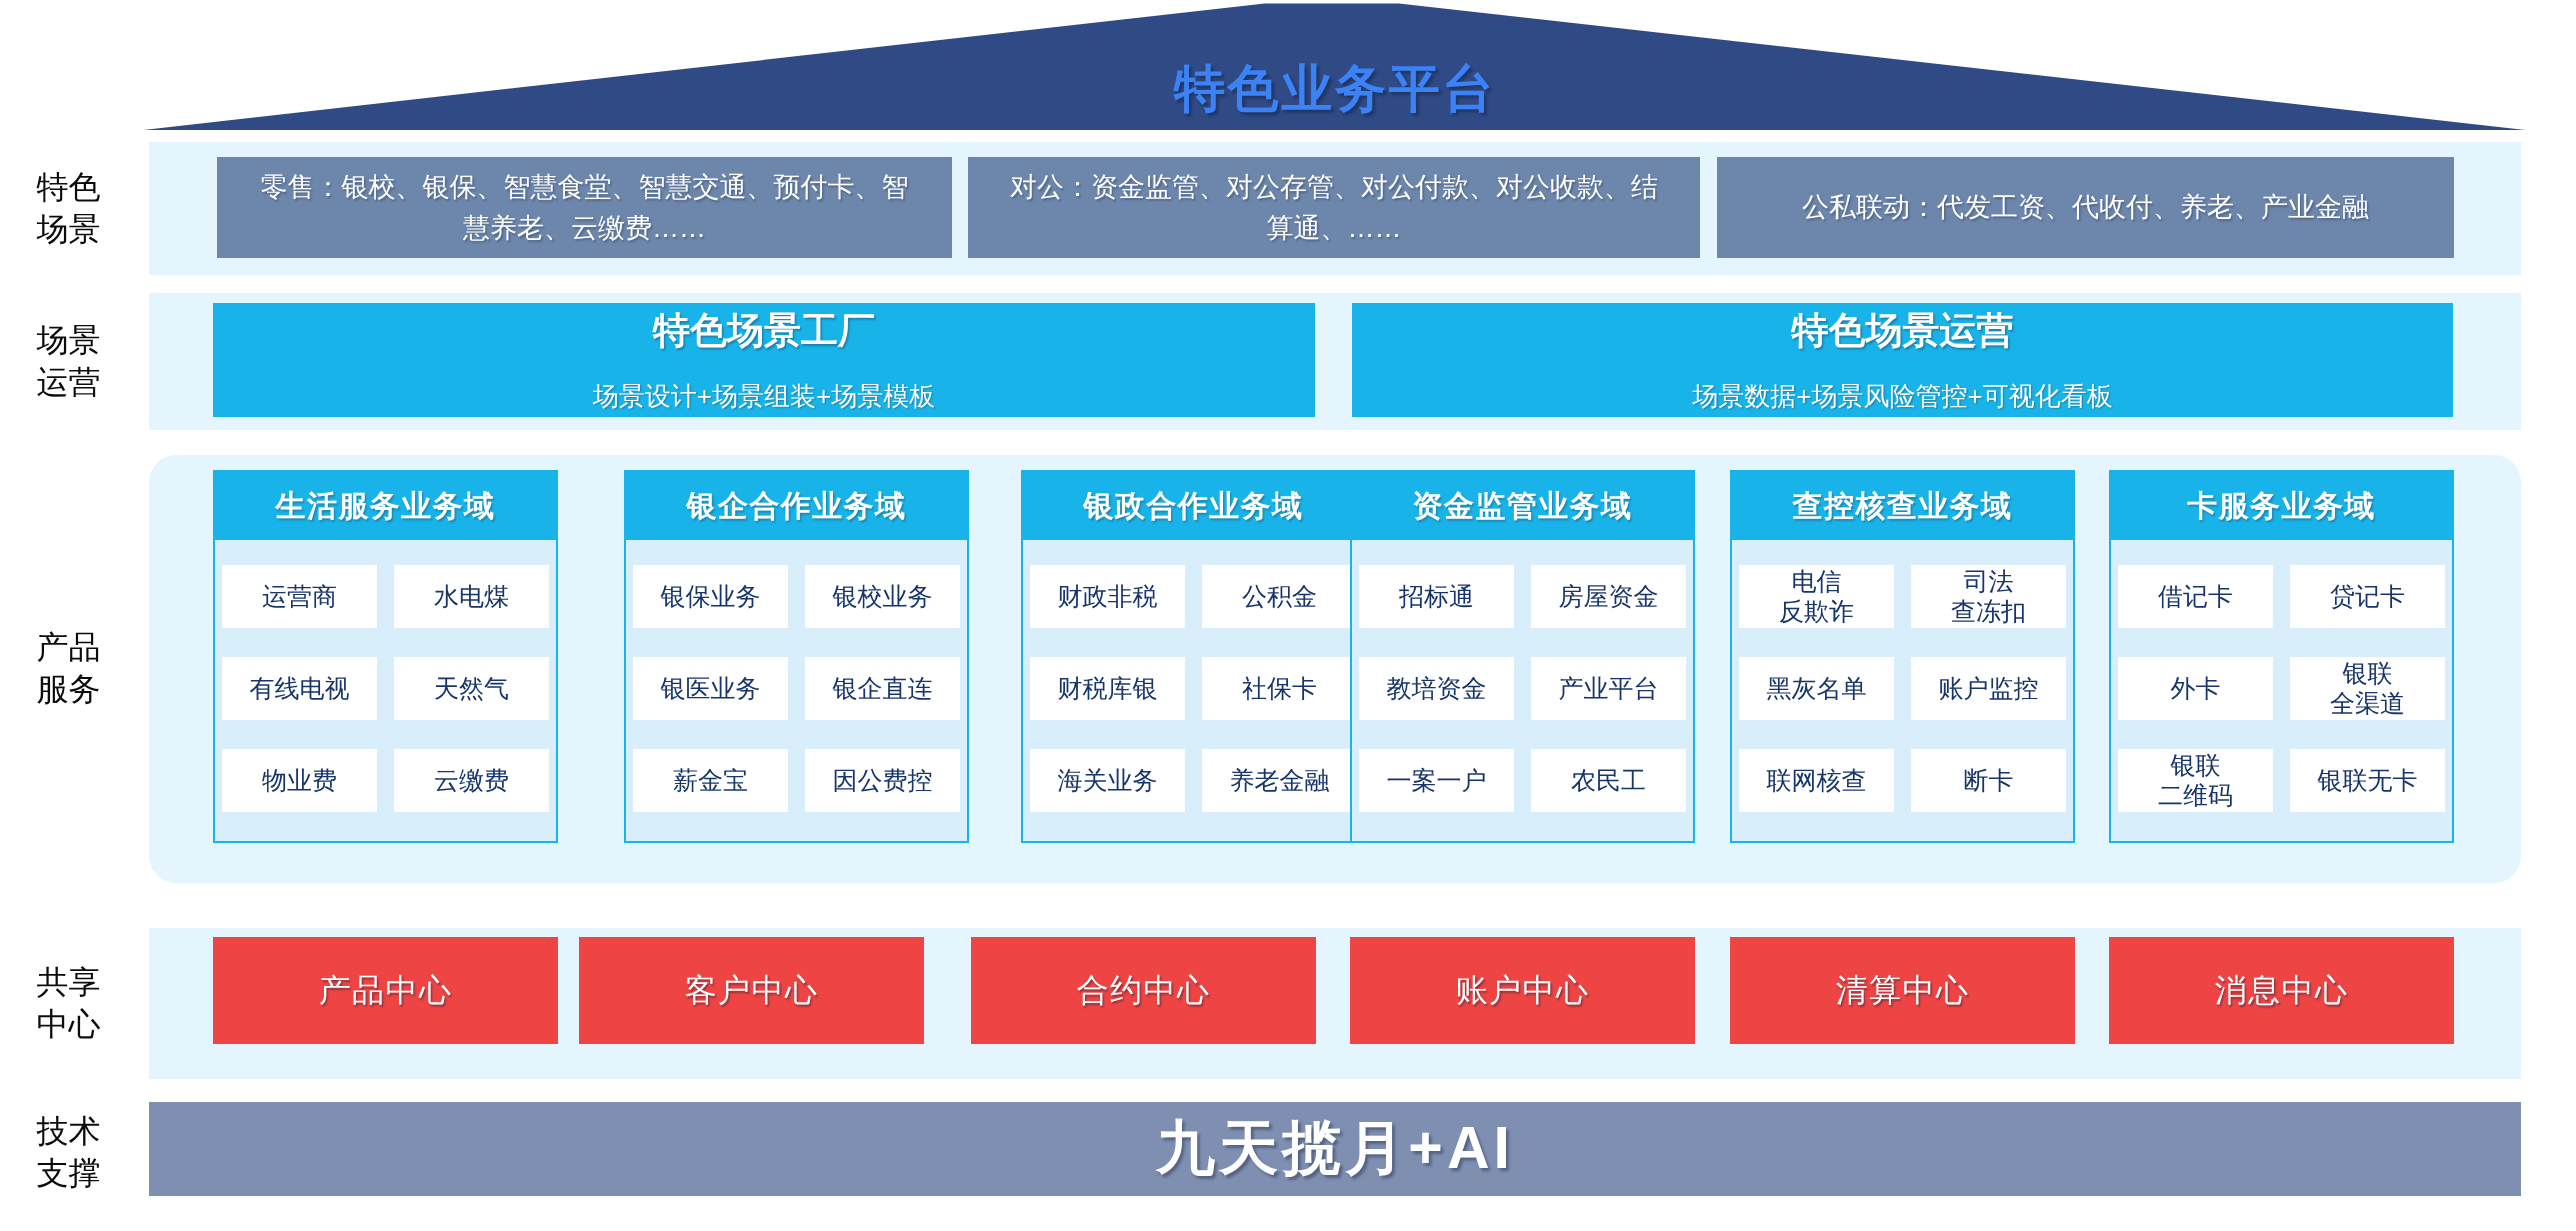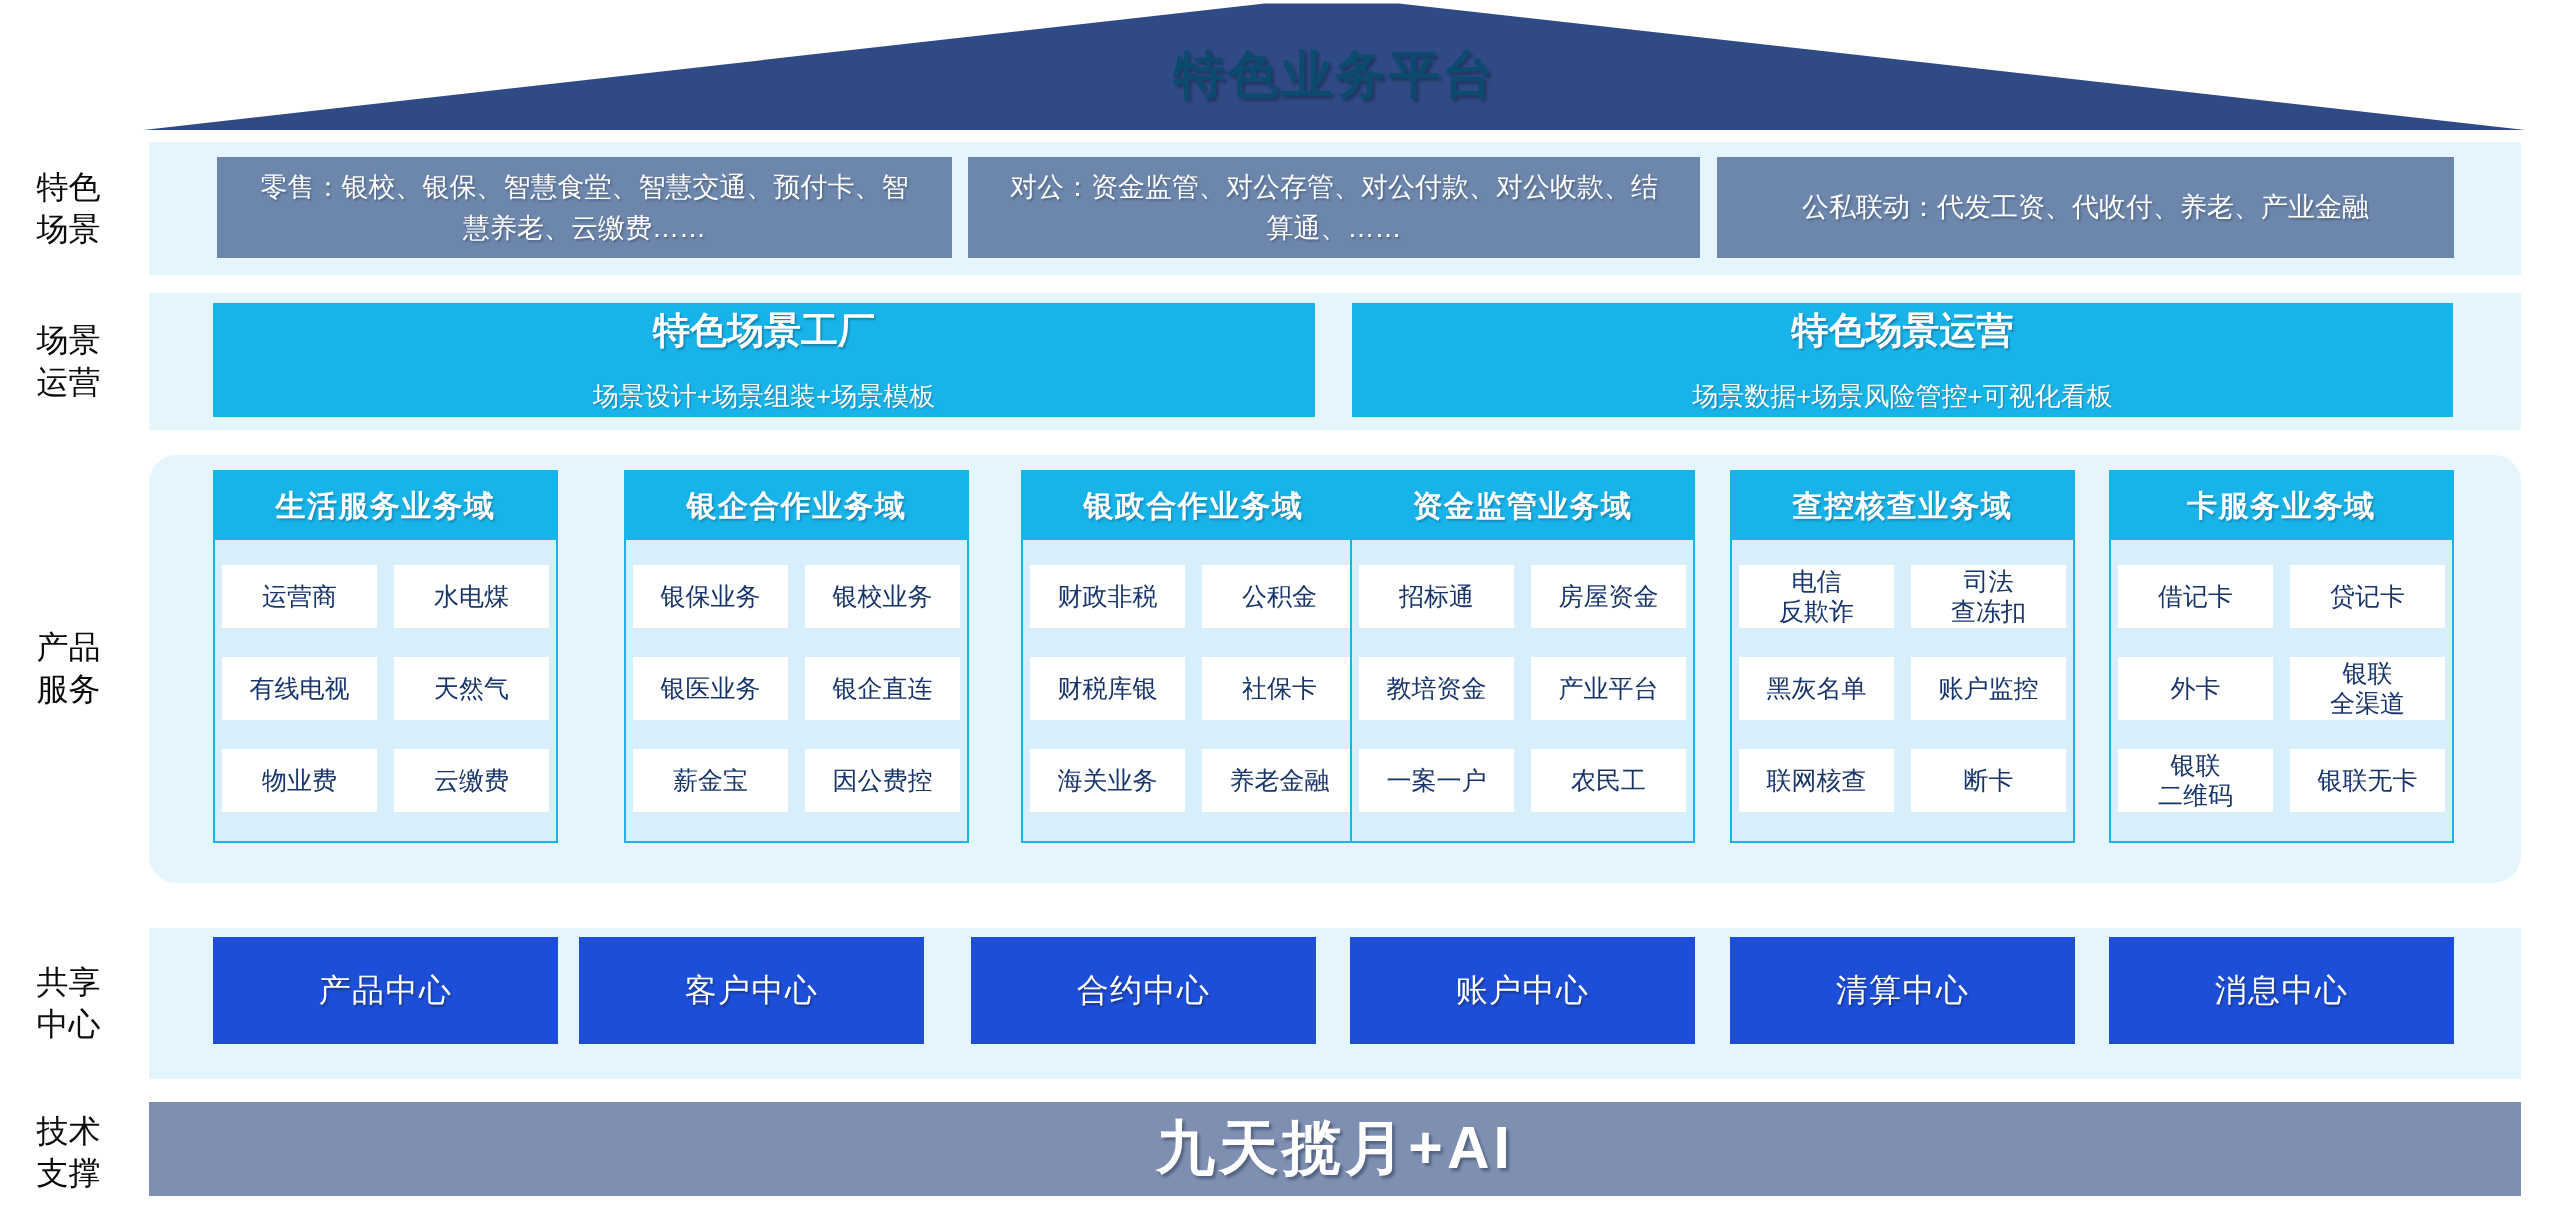--- a/index.html
+++ b/index.html
@@ -6,22 +6,22 @@
   .canvas{
     position:relative;width:2576px;height:1232px;background:#ffffff;overflow:hidden;
     font-family:"Liberation Sans","DejaVu Sans",sans-serif;
   }
   
   .roof{
     position:absolute;left:0;top:3.4px;width:2576px;height:127px;background:#2f4a85;
     clip-path:polygon(5.4% 100%,49.1% 0,54.3% 0,98.2% 100%);
   }
   .roof-title{
-    position:absolute;left:1335px;top:41px;transform:translateX(-50%);
-    color:#0c4a6e;font-size:51px;font-weight:bold;letter-spacing:2.7px;white-space:nowrap;
+    position:absolute;left:1335px;top:55px;transform:translateX(-50%);
+    color:#3b82f6;font-size:51px;font-weight:bold;letter-spacing:2.7px;white-space:nowrap;
     text-shadow:2.7px 3.4px 2.7px rgba(20,30,55,0.45);
   }
   
   .row-label{
     position:absolute;left:0;width:137px;display:flex;align-items:center;justify-content:center;
     color:#0c0c0c;font-size:32px;line-height:1.3;font-weight:500;text-align:center;white-space:pre-line;
   }
   #label-scenes{top:142px;height:133px;}
   #label-operation{top:293px;height:137px;}
   #label-products{top:455px;height:428px;}
@@ -73,21 +73,21 @@
     display:grid;grid-template-columns:1fr 1fr;column-gap:16.4px;row-gap:29px;
     padding:25px 6.8px;box-sizing:border-box;
   }
   .item{
     background:#ffffff;min-height:63px;display:flex;align-items:center;justify-content:center;
     text-align:center;font-size:25px;font-weight:500;color:#17356b;
     white-space:pre-line;line-height:1.18;padding:1.4px 2.7px;box-sizing:border-box;
   }
   
   .center-box{
-    position:absolute;top:9px;width:345px;height:107px;background:#1d4ed8;color:#ffffff;
+    position:absolute;top:9px;width:345px;height:107px;background:#ef4444;color:#ffffff;
     display:flex;align-items:center;justify-content:center;font-size:32px;letter-spacing:1.4px;
     text-shadow:1.4px 2.1px 2.1px rgba(15,25,45,0.45);
   }
   .center-box:nth-of-type(1){left:64px;}
   .center-box:nth-of-type(2){left:430px;}
   .center-box:nth-of-type(3){left:822px;}
   .center-box:nth-of-type(4){left:1201px;}
   .center-box:nth-of-type(5){left:1581px;}
   .center-box:nth-of-type(6){left:1960px;}
   

